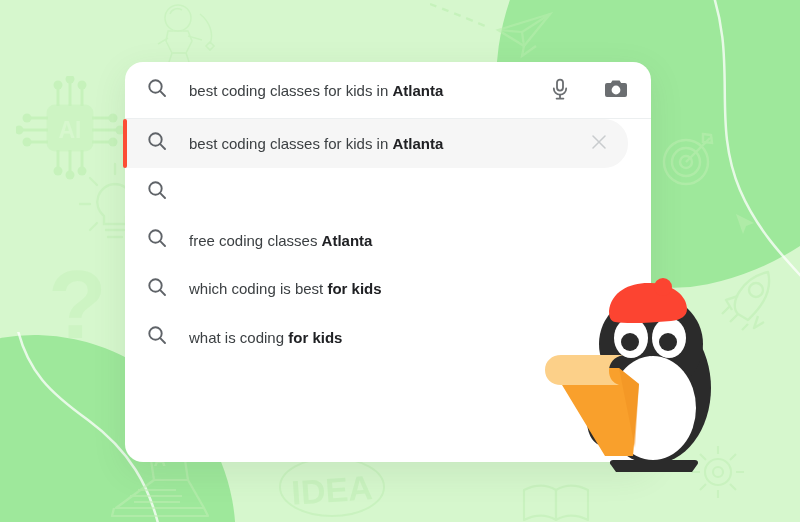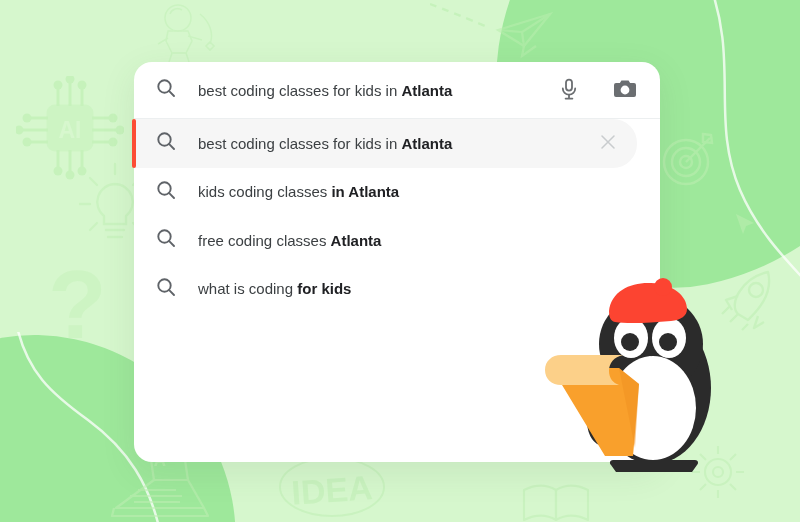--- a/index.html
+++ b/index.html
@@ -54,21 +54,21 @@
   #doodle-rocket    { left:712px; top:266px; }
   #doodle-laptop    { left:108px; top:438px; }
   #doodle-idea      { left:278px; top:456px; }
   #doodle-book      { left:520px; top:480px; }
   #doodle-gear      { left:686px; top:440px; }
   #doodle-cursor    { left:730px; top:210px; }
 
   
   #search-card {
     position:absolute;
-    left:134px; top:62px;
+    left:125px; top:62px;
     width:526px; height:400px;
     background:#ffffff;
     border-radius:18px;
     box-shadow:0 10px 34px rgba(60,90,60,.10);
   }
 
   
   #query-row {
     position:absolute;
     left:0; top:0;
@@ -343,34 +343,40 @@
             <span><svg width="14" height="14" viewBox="0 0 14 14">
                 <path d="M1 1l12 12M13 1L1 13" stroke="#c9ccce" stroke-width="1.5" stroke-linecap="round"></path>
               </svg></span>
           </button>
         </div>
         <div class="suggestion-row">
           <span class="sug-icon"><svg width="20" height="20" viewBox="0 0 20 20">
               <circle cx="8.5" cy="8.5" r="6.2" fill="none" stroke="#5f6368" stroke-width="1.9"></circle>
               <path d="M13.2 13.2L18 18" stroke="#5f6368" stroke-width="1.9" stroke-linecap="round"></path>
             </svg></span>
-          <span class="suggestion-label"><span>kids coding classes </span><b>in Atlanta</b></span>
         </div>
         <div class="suggestion-row">
           <span class="sug-icon"><svg width="20" height="20" viewBox="0 0 20 20">
               <circle cx="8.5" cy="8.5" r="6.2" fill="none" stroke="#5f6368" stroke-width="1.9"></circle>
               <path d="M13.2 13.2L18 18" stroke="#5f6368" stroke-width="1.9" stroke-linecap="round"></path>
             </svg></span>
           <span class="suggestion-label"><span>free coding classes </span><b>Atlanta</b></span>
         </div>
         <div class="suggestion-row">
           <span class="sug-icon"><svg width="20" height="20" viewBox="0 0 20 20">
               <circle cx="8.5" cy="8.5" r="6.2" fill="none" stroke="#5f6368" stroke-width="1.9"></circle>
               <path d="M13.2 13.2L18 18" stroke="#5f6368" stroke-width="1.9" stroke-linecap="round"></path>
             </svg></span>
+          <span class="suggestion-label"><span>which coding is best </span><b>for kids</b></span>
+        </div>
+        <div class="suggestion-row">
+          <span class="sug-icon"><svg width="20" height="20" viewBox="0 0 20 20">
+              <circle cx="8.5" cy="8.5" r="6.2" fill="none" stroke="#5f6368" stroke-width="1.9"></circle>
+              <path d="M13.2 13.2L18 18" stroke="#5f6368" stroke-width="1.9" stroke-linecap="round"></path>
+            </svg></span>
           <span class="suggestion-label"><span>what is coding </span><b>for kids</b></span>
         </div>
       </div>
   </div>
 
   <svg id="penguin-mascot" viewBox="0 0 196 204">
 
     <ellipse cx="112" cy="112" rx="58" ry="76" fill="#2b2b2b"></ellipse>
 
     <path d="M72 184h82c3 0 4 3 2 5l-5 7H75l-5-7c-2-2-1-5 2-5z" fill="#2b2b2b"></path>

